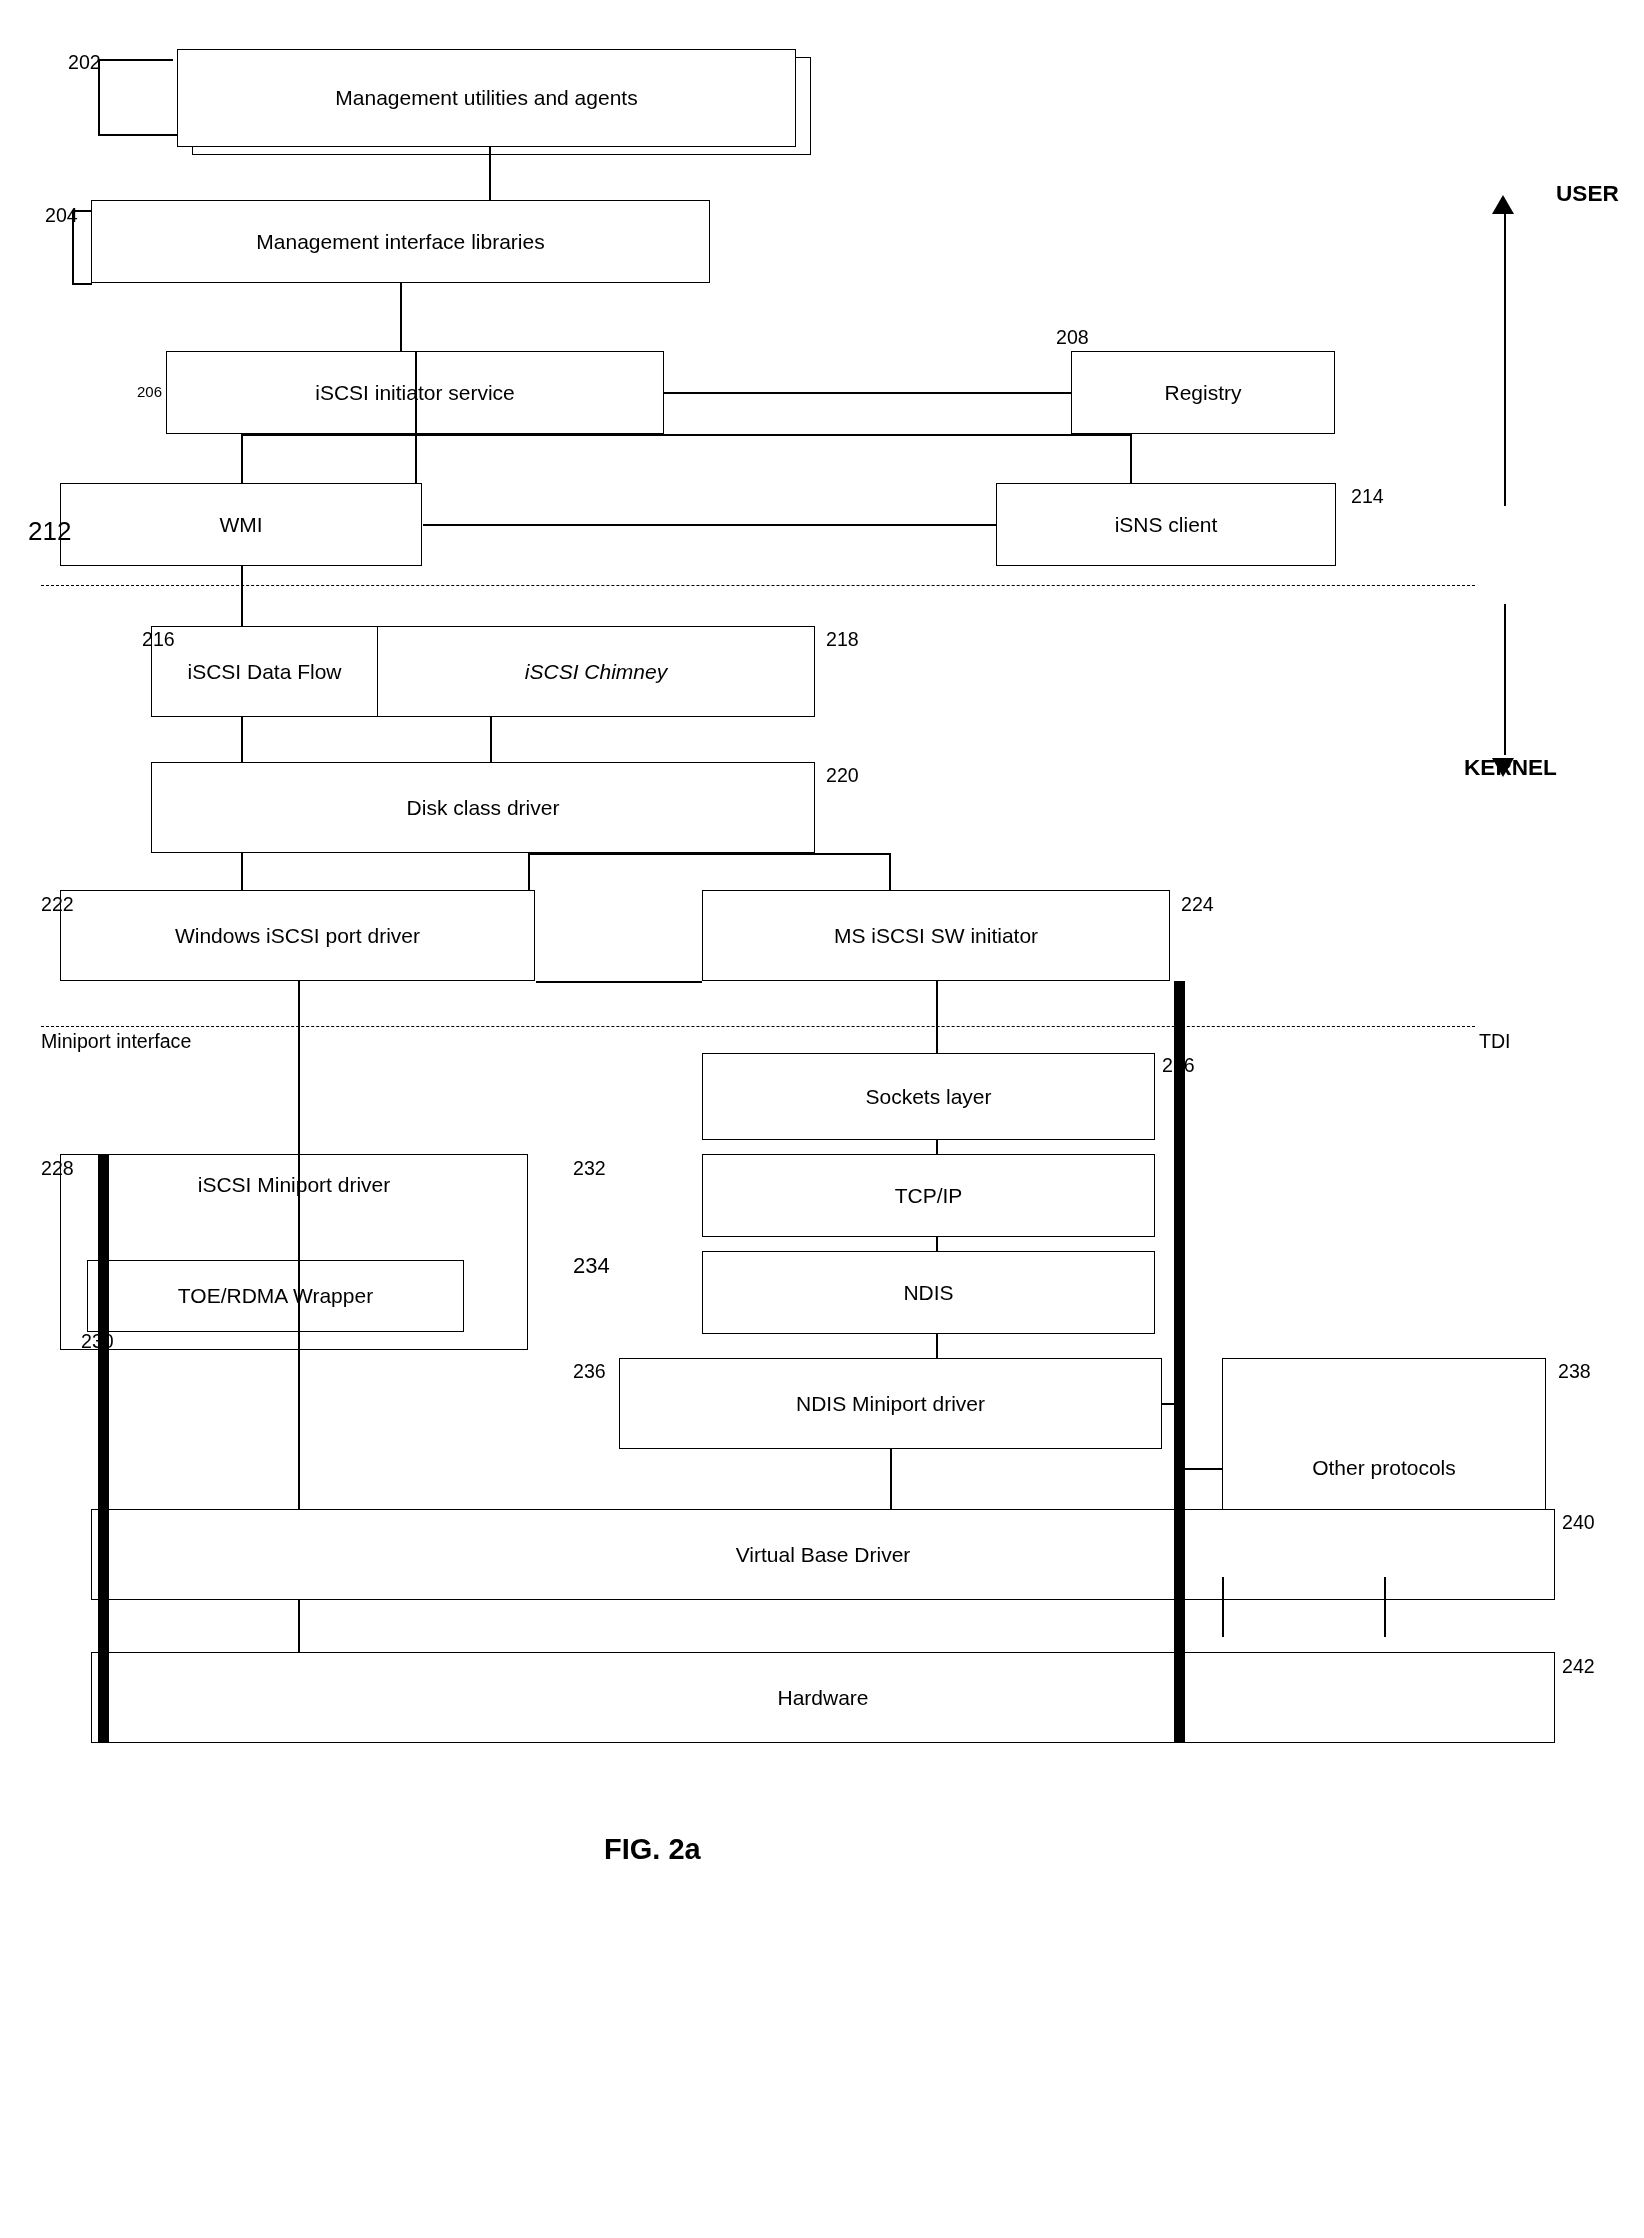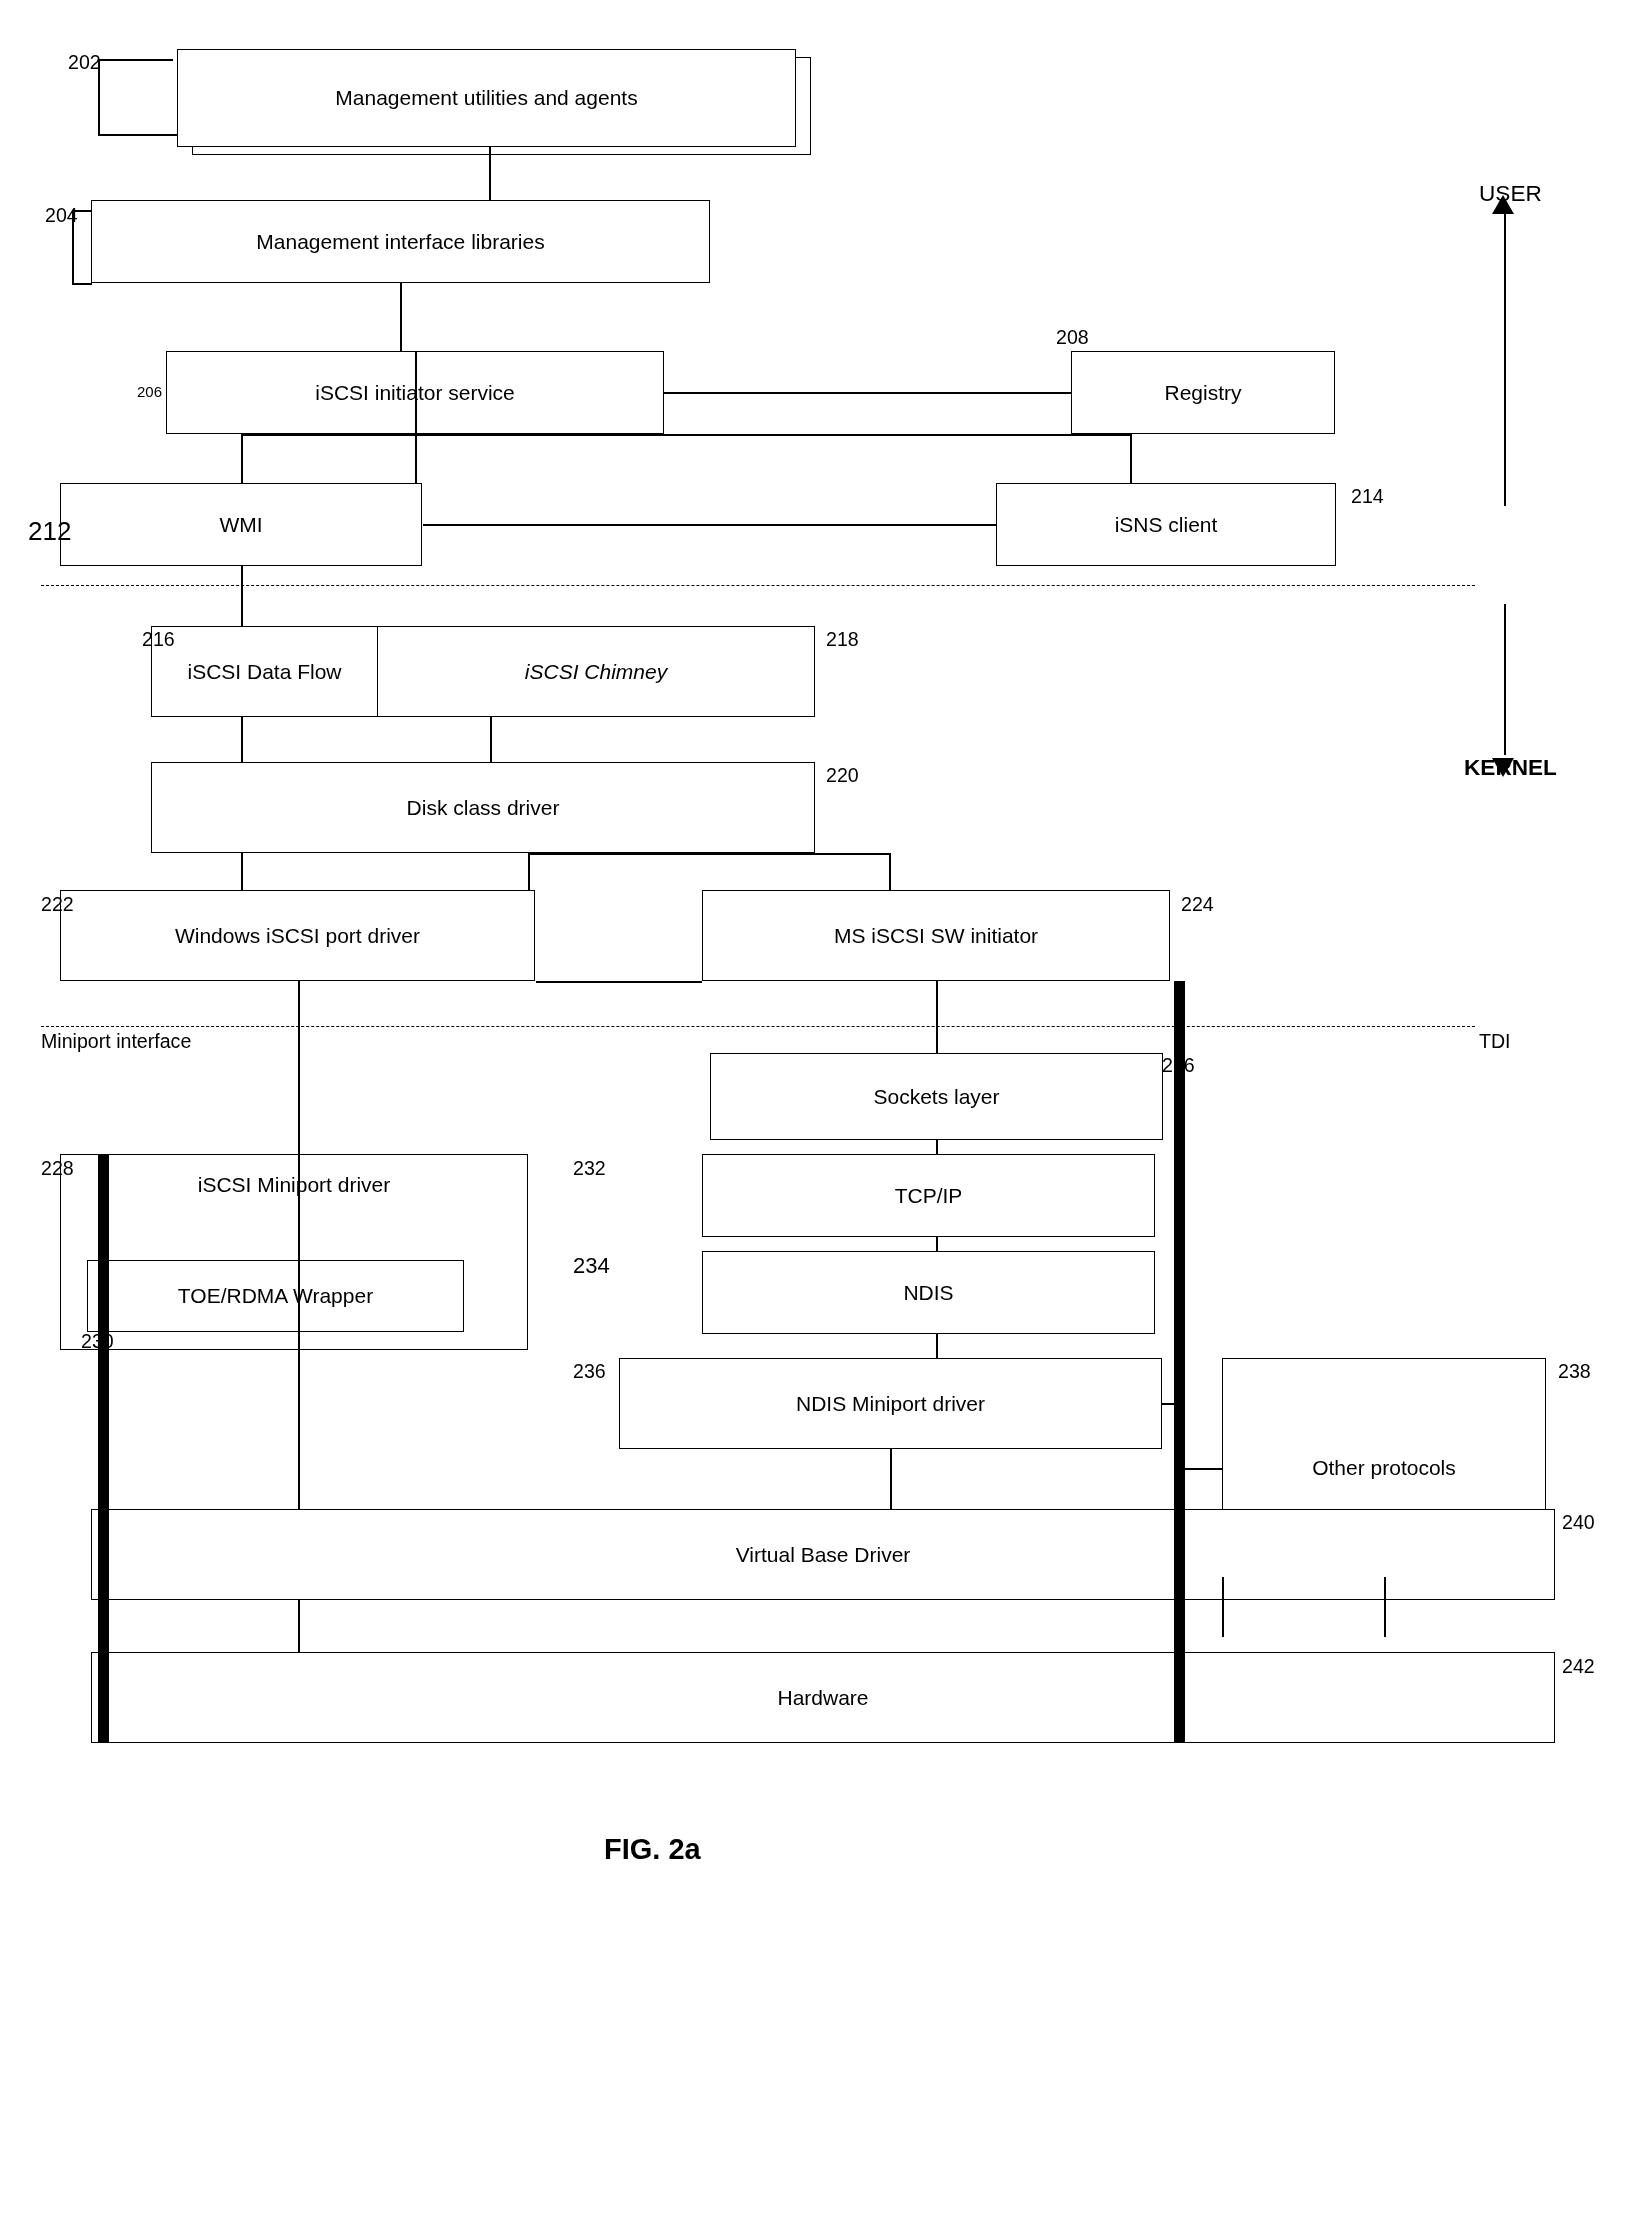--- a/index.html
+++ b/index.html
@@ -87,21 +87,21 @@
   <div style="position:absolute; left:423px; top:524px; width:1.5px; height:0; background:#000;"></div>
 
   <div style="position:absolute; left:415px; top:351px; width:1.5px; height:83px; background:#000;"></div>
 
   <div style="position:absolute; left:241px; top:434px; width:174px; height:1.5px; background:#000;"></div>
   <div style="position:absolute; left:241px; top:434px; width:1.5px; height:49px; background:#000;"></div>
 
   <div style="position:absolute; left:415px; top:434px; width:717px; height:1.5px; background:#000;"></div>
   <div style="position:absolute; left:1130px; top:434px; width:1.5px; height:49px; background:#000;"></div>
 
-  <div style="position:absolute; left:1479px; top:181px; font-size:22.6px; font-weight:normal;">USER</div>
+  <div style="position:absolute; left:1556px; top:181px; font-size:22.6px; font-weight:bold;">USER</div>
 
   <div style="position:absolute; left:1504px; top:204px; width:1.5px; height:302px; background:#000;"></div>
   <div style="position:absolute; left:1492px; top:195px; width:0; height:0; border-left:11.3px solid transparent; border-right:11.3px solid transparent; border-bottom:19px solid #000;"></div>
 
   <div style="position:absolute; left:41px; top:585px; width:1434px; border-top:1.5px dashed #000;"></div>
 
   <div style="position:absolute; left:1464px; top:755px; font-size:22.6px; font-weight:bold;">KERNEL</div>
   <div style="position:absolute; left:1504px; top:604px; width:1.5px; height:151px; background:#000;"></div>
   <div style="position:absolute; left:1492px; top:758px; width:0; height:0; border-left:11.3px solid transparent; border-right:11.3px solid transparent; border-top:19px solid #000;"></div>
 
@@ -150,21 +150,21 @@
   <div style="position:absolute; left:41px; top:1026px; width:1434px; border-top:1.5px dashed #000;"></div>
 
   <div style="position:absolute; left:41px; top:1030px; font-size:19.6px;">Miniport interface</div>
 
   <div style="position:absolute; left:1479px; top:1030px; font-size:19.6px;">TDI</div>
 
   <div style="position:absolute; left:298px; top:981px; width:1.5px; height:174px; background:#000;"></div>
 
   <div style="position:absolute; left:936px; top:981px; width:1.5px; height:72px; background:#000;"></div>
 
-  <div style="position:absolute; left:702px; top:1053px; width:453px; height:87px; border:1.5px solid #000; background:#fff; display:flex; align-items:center; justify-content:center; font-size:21px;margin-left:8px;">
+  <div style="position:absolute; left:702px; top:1053px; width:453px; height:87px; border:1.5px solid #000; background:#fff; display:flex; align-items:center; justify-content:center; font-size:21px;">
     <span>Sockets layer</span>
   </div>
 
   <div style="position:absolute; left:1162px; top:1054px; font-size:19.6px;">226</div>
 
   <div style="position:absolute; left:60px; top:1154px; width:468px; height:196px; border:1.5px solid #000; background:#fff; display:flex; align-items:flex-start; justify-content:center; padding-top:18px; font-size:21px;">
     <span>iSCSI Miniport driver</span>
   </div>
 
   <div style="position:absolute; left:41px; top:1157px; font-size:19.6px;">228</div>

